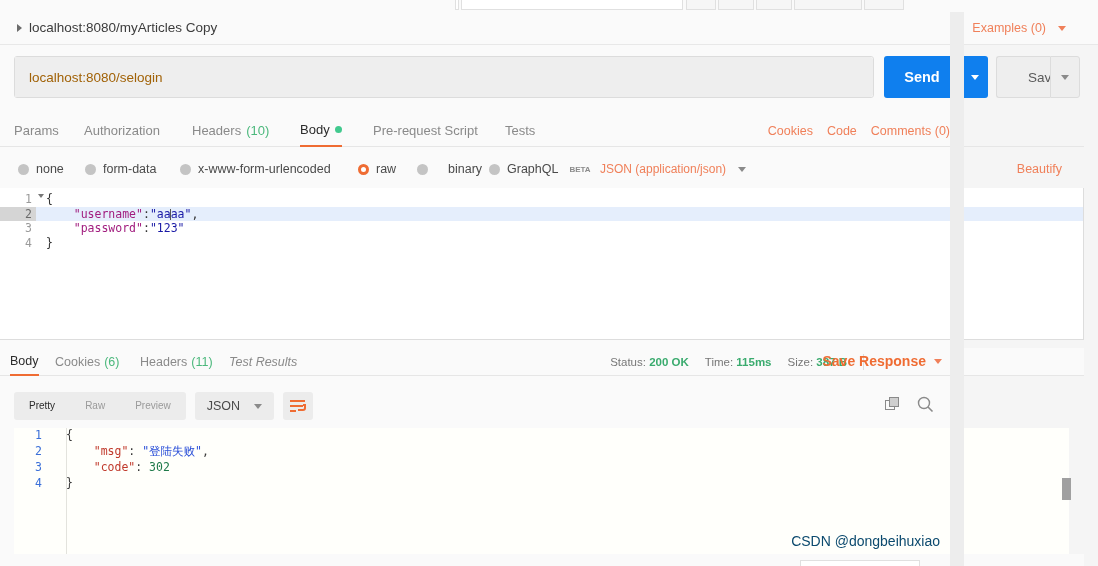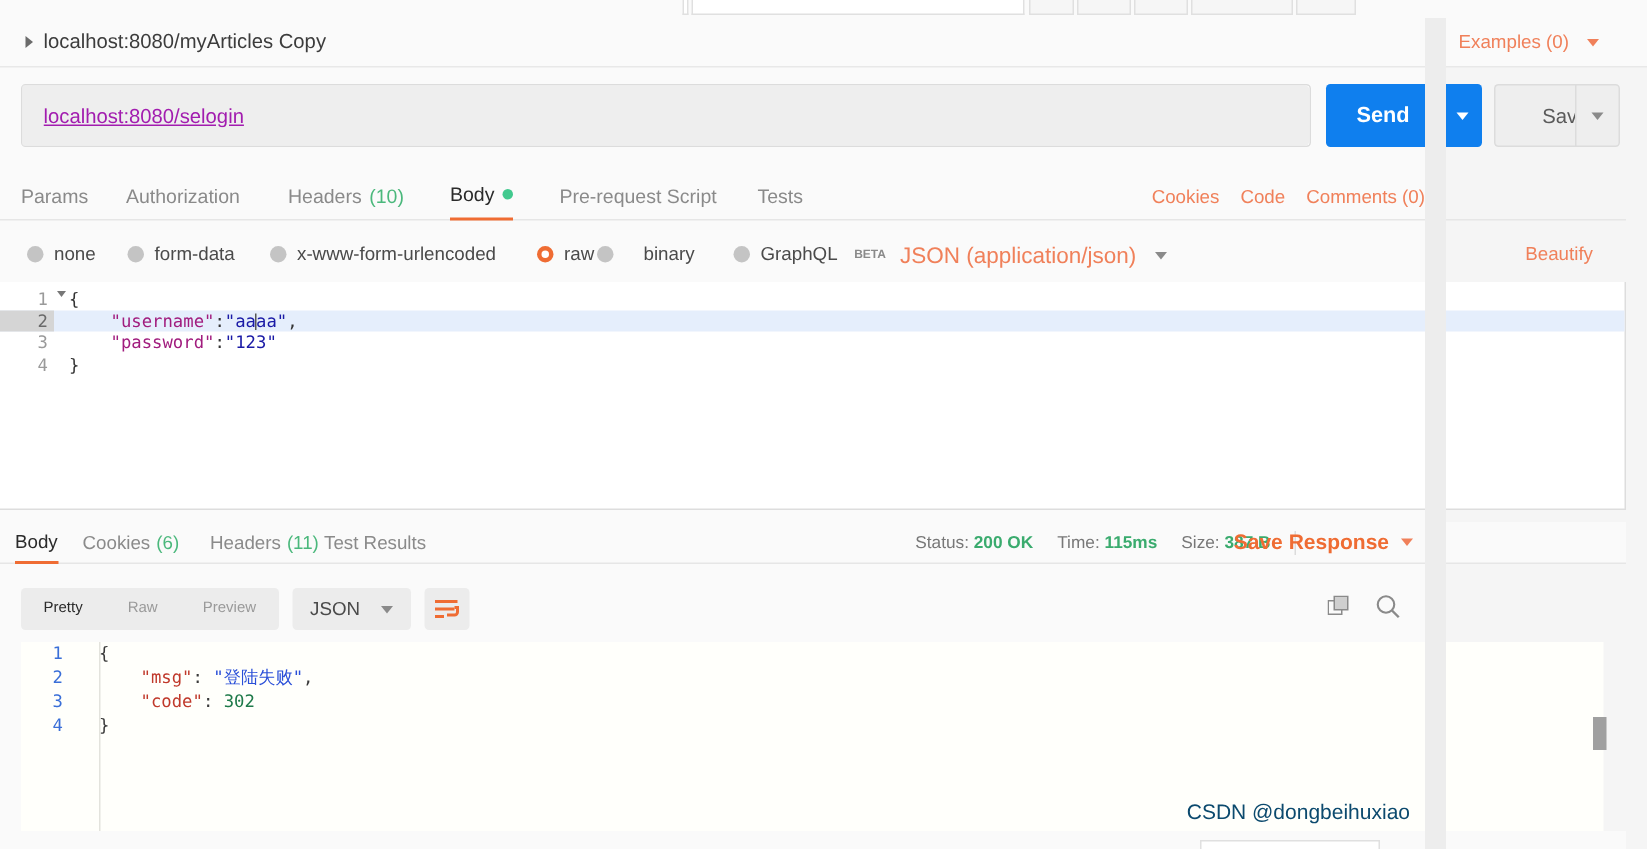--- a/index.html
+++ b/index.html
@@ -79,24 +79,23 @@
     padding: 0 14px;
     justify-content: space-between;
     font-size: 13.5px; color: #4a4a4a;
     border-radius: 3px 0 0 3px;
   }
   .url-input {
     flex: 1; height: 100%;
     background: #eeeeee;
     border: none; outline: none;
     padding: 0 14px;
-    font-size: 13.5px; color: #a21caf;
+    font-size: 13.5px; color: #a16207;
     font-family: "Liberation Sans", sans-serif;
     border-radius: 0 3px 3px 0;
-    text-decoration: underline;
   }
   .send-btn {
     position: absolute; top: 56px; left: 884px;
     width: 76px; height: 42px;
     background: #0f7fee;
     border: none; border-radius: 3px 0 0 3px;
     color: #fff; font-size: 14.5px; font-weight: bold;
     cursor: pointer;
     font-family: "Liberation Sans", sans-serif;
   }
@@ -177,21 +176,21 @@
     border: 3px solid #ef6c33;
     width: 11px; height: 11px;
   }
   .beta {
     font-size: 8px; font-weight: bold; color: #8a8a8a;
     vertical-align: super; margin-left: 4px;
   }
   .json-select {
     position: absolute; top: 6px; left: 600px;
     display: flex; align-items: center; gap: 12px;
-    font-size: 15px; color: #f0805a;
+    font-size: 12px; color: #f0805a;
     cursor: pointer;
   }
   .beautify {
     position: absolute; top: 6px; right: 22px;
     font-size: 12.5px; color: #f0805a; cursor: pointer;
   }
 
   
   .editor {
     position: absolute; top: 188px; left: 0;
@@ -404,21 +403,21 @@
       <span>form-data</span>
     </div>
     <div class="radio-item" style="left:180px;">
       <span class="radio-dot"></span>
       <span>x-www-form-urlencoded</span>
     </div>
     <div class="radio-item" style="left:358px;">
       <span class="radio-dot sel"></span>
       <span>raw</span>
     </div>
-    <div class="radio-item" style="left:398px;gap:20px;">
+    <div class="radio-item" style="left:417px;gap:20px;">
       <span class="radio-dot"></span>
       <span>binary</span>
     </div>
     <div class="radio-item" style="left:489px;">
       <span class="radio-dot"></span>
       <span>GraphQL</span>
       <span class="beta">BETA</span>
     </div>
     <div class="json-select">
       <span>JSON (application/json)</span>
@@ -452,21 +451,21 @@
       <span>Body</span>
     </div>
     <div class="resp-tab" style="left:55px;">
       <span>Cookies</span>
       <span class="badge-green">(6)</span>
     </div>
     <div class="resp-tab" style="left:140px;">
       <span>Headers</span>
       <span class="badge-green">(11)</span>
     </div>
-    <div class="resp-tab" style="left:216px;">
+    <div class="resp-tab" style="left:229px;font-style:italic;">
       <span>Test Results</span>
     </div>
   </div>
 
   <div class="resp-meta">
     <span>
       <span>Status:</span>
       <span class="val">200 OK</span>
     </span>
     <span>

